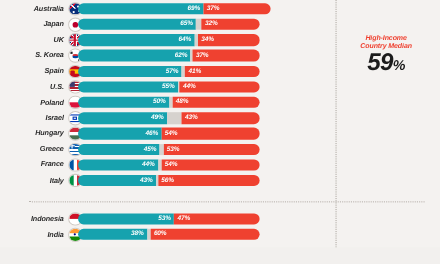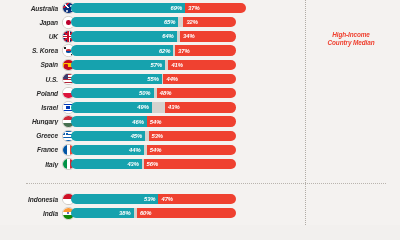--- a/index.html
+++ b/index.html
@@ -132,20 +132,23 @@
 </head>
 <body>
 
 <div id="chart-root">
 
   <div class="vline" style="left:305px;"></div>
 
   <div class="median" style="left:305px;top:31px;">
     <div class="mtitle">High-Income</div>
     <div class="mtitle">Country Median</div>
+    <div class="mval">
+      <span>59</span><span class="pct">%</span>
+    </div>
   </div>
 
   <div class="group" id="group-high-income" style="top:1px;">
       <div class="row">
         <div class="label">Australia</div>
         <div class="flag">
           <i style="inset:0;background:#0a2f7a;"></i>
           <i style="left:0;top:0;width:55%;height:48%;background:linear-gradient(45deg,transparent 43%,#fff 43%,#fff 57%,transparent 57%),linear-gradient(-45deg,transparent 43%,#e8112d 43%,#e8112d 57%,transparent 57%);"></i>
           <i style="left:62%;top:20%;width:2px;height:2px;background:#fff;border-radius:50%;"></i>
           <i style="left:72%;top:55%;width:2px;height:2px;background:#fff;border-radius:50%;"></i>

